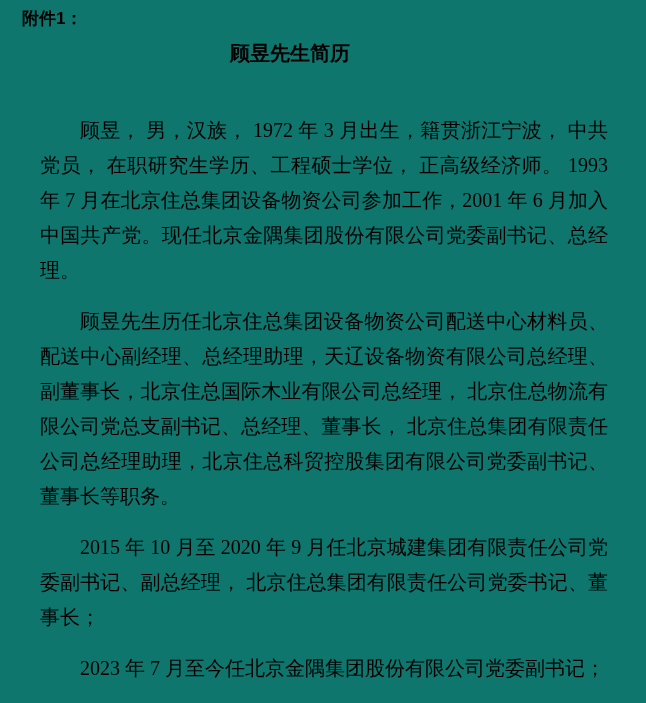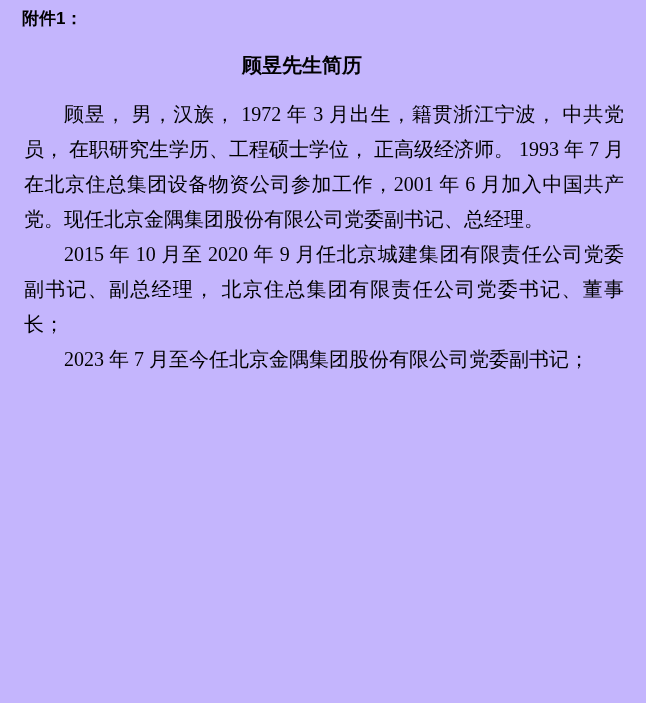--- a/index.html
+++ b/index.html
@@ -9,74 +9,75 @@
   body {
     width: 646px;
     height: 703px;
     background: #ffffff;
     overflow: hidden;
   }
   .page {
     position: relative;
     width: 646px;
     height: 703px;
-    background: #c4b5fd;
+    background: #0f766e;
     color: #000000;
     font-family: "Liberation Serif", "DejaVu Serif", serif;
   }
   .attachment-label {
     position: absolute;
     top: 8px;
     left: 22px;
     font-family: "Liberation Sans", "DejaVu Sans", sans-serif;
     font-size: 17px;
     font-weight: bold;
     line-height: 22px;
     color: #000000;
     white-space: nowrap;
   }
   .doc-title {
     position: absolute;
     top: 40px;
     left: 0;
     width: 580px;
-    margin: 12px;
+    margin: 0;
     text-align: center;
     font-family: "Liberation Sans", "DejaVu Sans", sans-serif;
     font-size: 20px;
     font-weight: bold;
     line-height: 26px;
     color: #000000;
   }
   .doc-body {
     position: absolute;
     top: 97px;
     left: 24px;
     width: 600px;
   }
   .doc-body p {
-    margin: 0;
+    margin: 16px;
     font-size: 20px;
     line-height: 35px;
     text-indent: 2em;
     text-align: justify;
     text-justify: inter-ideograph;
     color: #000000;
     word-break: break-all;
   }
 </style>
 </head>
 <body>
 
 <div class="page">
 
   <div class="attachment-label">附件1：</div>
 
   <h1 class="doc-title">顾昱先生简历</h1>
 
   <div class="doc-body">
     <p>顾昱， 男，汉族， 1972 年 3 月出生，籍贯浙江宁波， 中共党员， 在职研究生学历、工程硕士学位， 正高级经济师。 1993 年 7 月在北京住总集团设备物资公司参加工作，2001 年 6 月加入中国共产党。现任北京金隅集团股份有限公司党委副书记、总经理。</p>
+    <p>顾昱先生历任北京住总集团设备物资公司配送中心材料员、 配送中心副经理、总经理助理，天辽设备物资有限公司总经理、副董事长，北京住总国际木业有限公司总经理， 北京住总物流有限公司党总支副书记、总经理、董事长， 北京住总集团有限责任公司总经理助理，北京住总科贸控股集团有限公司党委副书记、董事长等职务。</p>
     <p>2015 年 10 月至 2020 年 9 月任北京城建集团有限责任公司党委副书记、副总经理， 北京住总集团有限责任公司党委书记、董事长；</p>
     <p>2023 年 7 月至今任北京金隅集团股份有限公司党委副书记；</p>
 
   </div>
 
 </div>
 
 </body></html>

